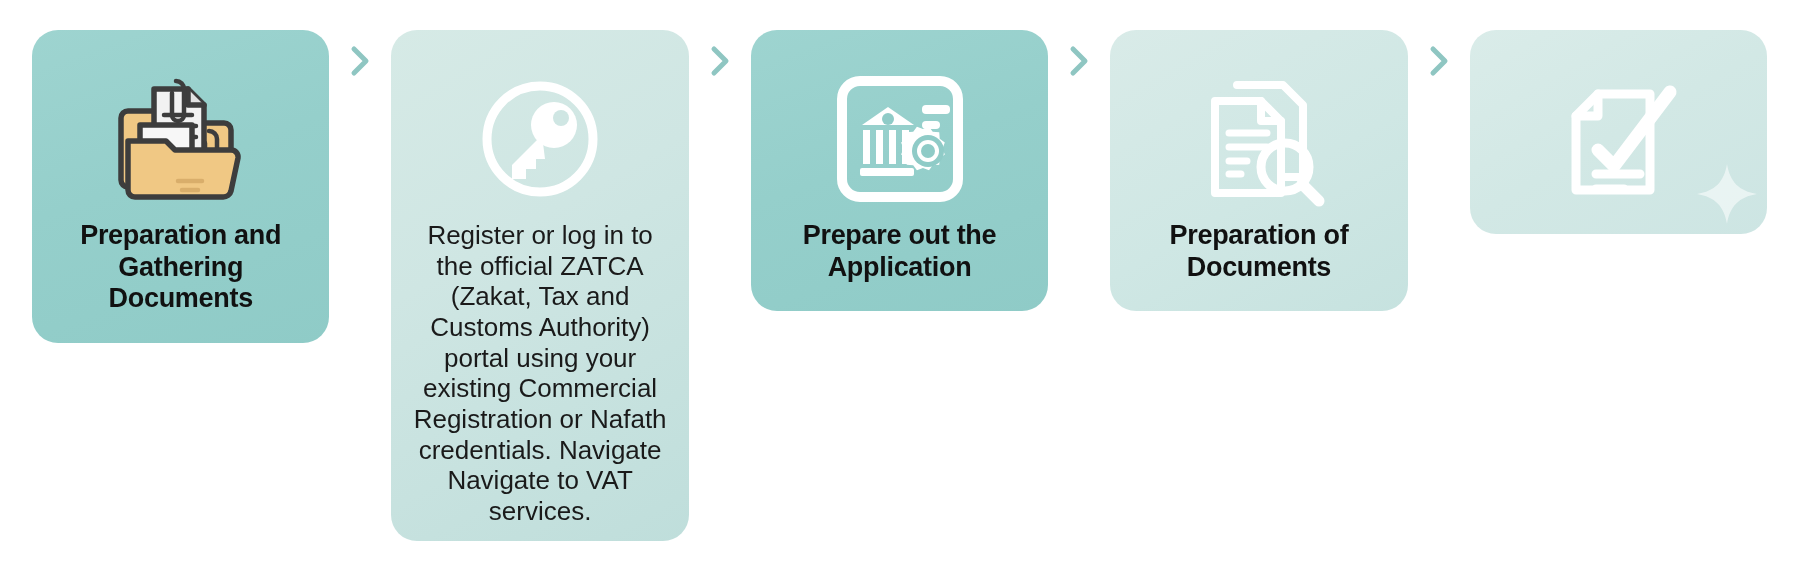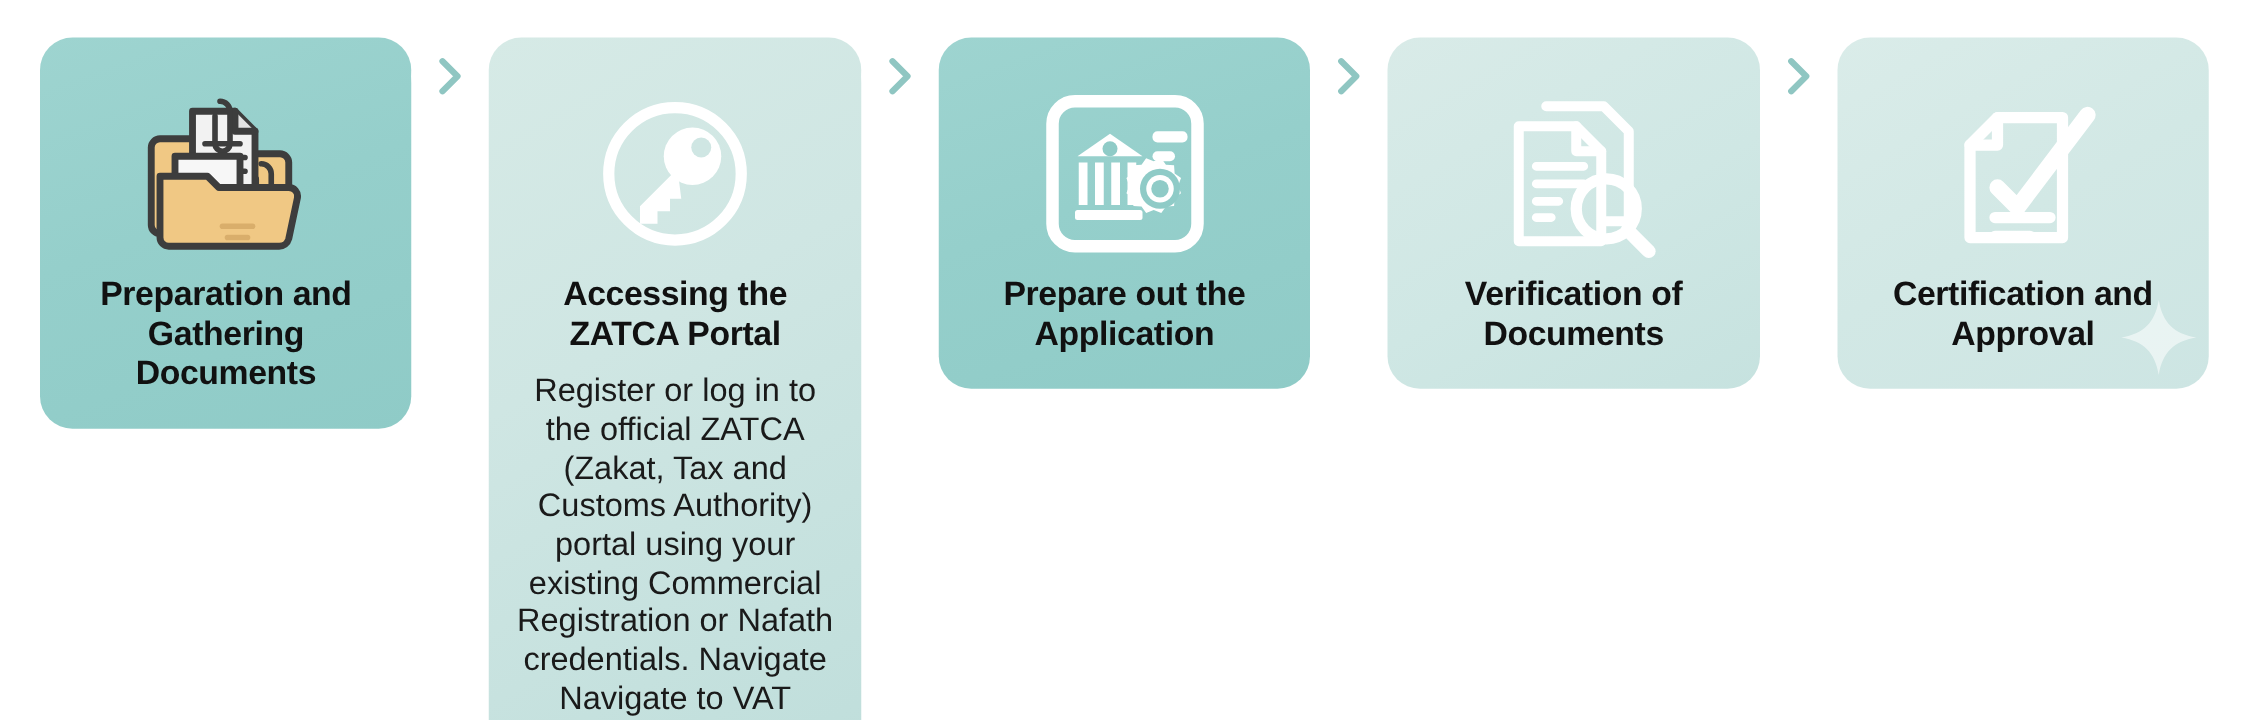--- a/index.html
+++ b/index.html
@@ -132,21 +132,20 @@
     <div class="icon-wrap">
       <svg width="136" height="136" viewBox="0 0 136 136">
         <circle cx="68" cy="68" r="53" fill="none" stroke="#ffffff" stroke-width="9"></circle>
         <g fill="#ffffff">
           <circle cx="82" cy="54" r="23"></circle>
           <circle cx="89" cy="47" r="8" fill="#cfe6e3"></circle>
           <path d="M70 64 L40 94 v14 h14 v-10 h10 v-10 h9 z"></path>
         </g>
       </svg>
     </div>
-    <div class="card-title">Accessing the ZATCA Portal</div>
     <div class="card-body">Register or log in to the official ZATCA (Zakat, Tax and Customs Authority) portal using your existing Commercial Registration or Nafath credentials. Navigate Navigate to VAT services.</div>
   </div>
 
   <div class="connector">
     <div class="chev-circle">
       <svg width="26" height="32" viewBox="0 0 26 32">
         <path d="M7 4 L19 16 L7 28" fill="none" stroke="#8fc6c2" stroke-width="5" stroke-linecap="round" stroke-linejoin="round"></path>
       </svg>
     </div>
   </div>
@@ -192,21 +191,21 @@
         <g fill="none" stroke="#ffffff" stroke-width="8" stroke-linejoin="round" stroke-linecap="round">
           <path d="M48 14 h46 l20 20 v72 h-20"></path>
           <path d="M26 30 h46 l20 20 v72 h-66 z"></path>
           <path d="M72 30 v20 h20"></path>
           <path d="M40 62 h38 M40 76 h38 M40 90 h18 M40 103 h12" stroke-width="7"></path>
           <circle cx="96" cy="96" r="24" stroke-width="9"></circle>
           <path d="M113 113 L130 130" stroke-width="11"></path>
         </g>
       </svg>
     </div>
-    <div class="card-title">Verification of Documents</div>
+    <div class="card-title">Preparation of Documents</div>
   </div>
 
   <div class="connector">
     <div class="chev-circle">
       <svg width="26" height="32" viewBox="0 0 26 32">
         <path d="M7 4 L19 16 L7 28" fill="none" stroke="#8fc6c2" stroke-width="5" stroke-linecap="round" stroke-linejoin="round"></path>
       </svg>
     </div>
   </div>
 
@@ -214,21 +213,20 @@
     <div class="icon-wrap">
       <svg width="140" height="138" viewBox="0 0 140 138">
         <g fill="none" stroke="#ffffff" stroke-width="9" stroke-linejoin="round" stroke-linecap="round">
           <path d="M28 46 L50 24 h52 v96 h-74 z"></path>
           <path d="M50 24 v22 h-22"></path>
           <path d="M50 80 L66 96 L122 22" stroke-width="13"></path>
           <path d="M48 104 h44 M48 119 h28" stroke-width="9"></path>
         </g>
       </svg>
     </div>
-    <div class="card-title">Certification and Approval</div>
     <div class="sparkle">
       <svg width="64" height="64" viewBox="0 0 64 64">
         <path d="M32 2 C35 20 44 29 62 32 C44 35 35 44 32 62 C29 44 20 35 2 32 C20 29 29 20 32 2 z" fill="#ffffff" opacity="0.55"></path>
       </svg>
     </div>
   </div>
 
 </div>
 
 </body></html>

